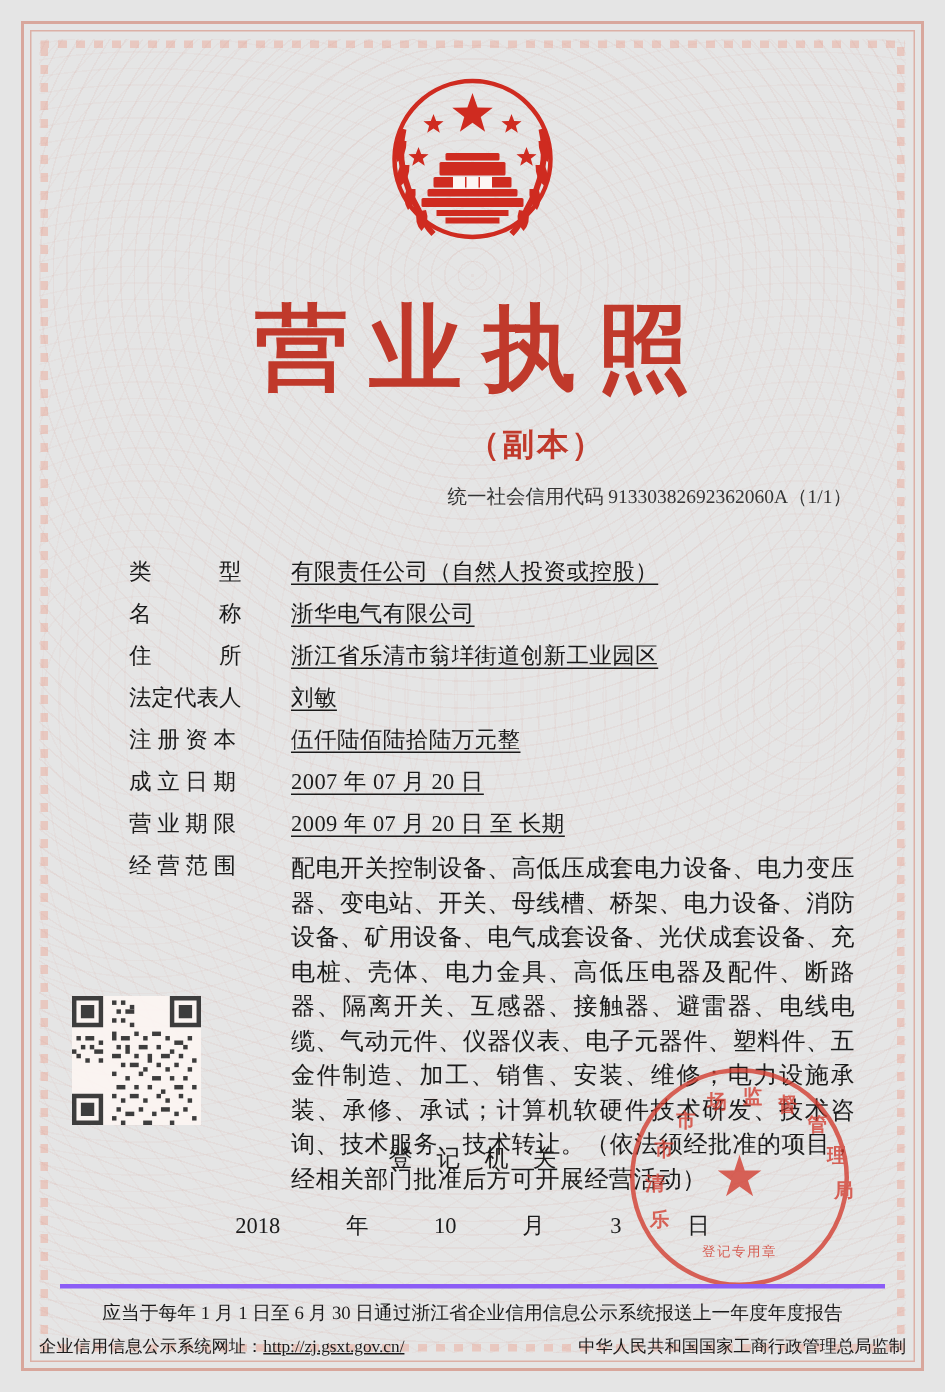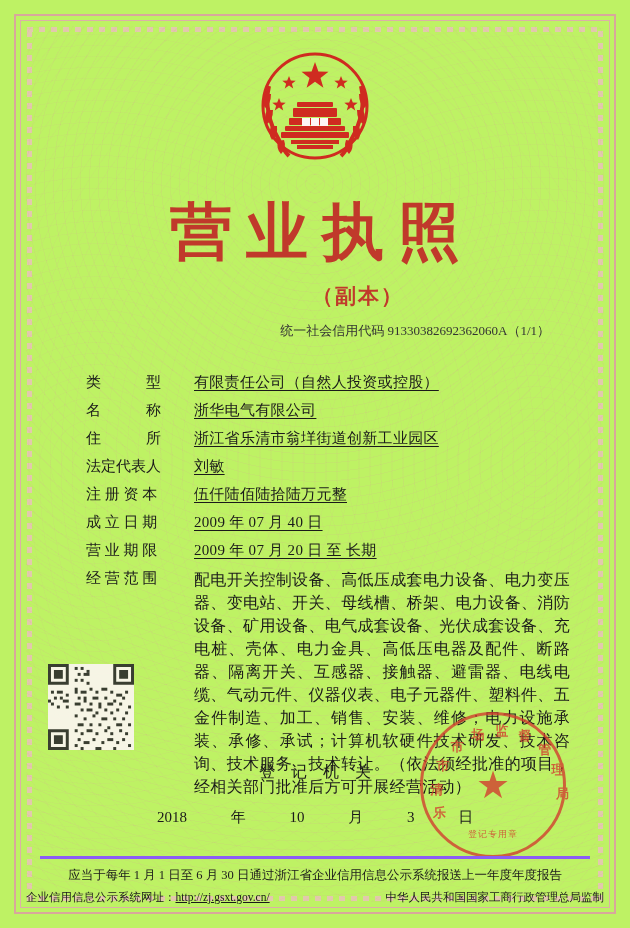--- a/index.html
+++ b/index.html
@@ -10,21 +10,21 @@
   body {
     width: 630px;
     height: 928px;
     font-family: "Liberation Serif", "DejaVu Serif", serif;
     overflow: hidden;
   }
   .license {
     position: relative;
     width: 630px;
     height: 928px;
-    background: #bef264;
+    background: #e5e5e5;
     box-sizing: border-box;
   }
   
   .border-outer {
     position: absolute;
     left: 14px;
     top: 14px;
     right: 14px;
     bottom: 14px;
     border: 2px solid #d8a79c;
@@ -104,21 +104,21 @@
     text-align: center;
     font-size: 21px;
     color: #c0392b;
     font-weight: bold;
     letter-spacing: 2px;
     padding-left: 43px;
   }
   .credit-code {
     position: absolute;
     top: 322px;
-    right: 80px;
+    right: 62px;
     font-size: 13px;
     color: #333;
     letter-spacing: 0px;
     text-align: center;
   }
 
   .fields {
     position: absolute;
     top: 372px;
     left: 86px;
@@ -334,21 +334,21 @@
       <div class="field-value underline">刘敏</div>
     </div>
 
     <div class="field-row">
       <div class="field-label">注 册 资 本</div>
       <div class="field-value underline">伍仟陆佰陆拾陆万元整</div>
     </div>
 
     <div class="field-row">
       <div class="field-label">成 立 日 期</div>
-      <div class="field-value underline">2009 年 07 月 40 日</div>
+      <div class="field-value underline">2007 年 07 月 20 日</div>
     </div>
 
     <div class="field-row">
       <div class="field-label">营 业 期 限</div>
       <div class="field-value underline">2009 年 07 月 20 日 至 长期</div>
     </div>
 
     <div class="field-row">
       <div class="field-label">经 营 范 围</div>
       <div class="field-value scope">配电开关控制设备、高低压成套电力设备、电力变压器、变电站、开关、母线槽、桥架、电力设备、消防设备、矿用设备、电气成套设备、光伏成套设备、充电桩、壳体、电力金具、高低压电器及配件、断路器、隔离开关、互感器、接触器、避雷器、电线电缆、气动元件、仪器仪表、电子元器件、塑料件、五金件制造、加工、销售、安装、维修；电力设施承装、承修、承试；计算机软硬件技术研发、技术咨询、技术服务、技术转让。（依法须经批准的项目，经相关部门批准后方可开展经营活动）</div>

